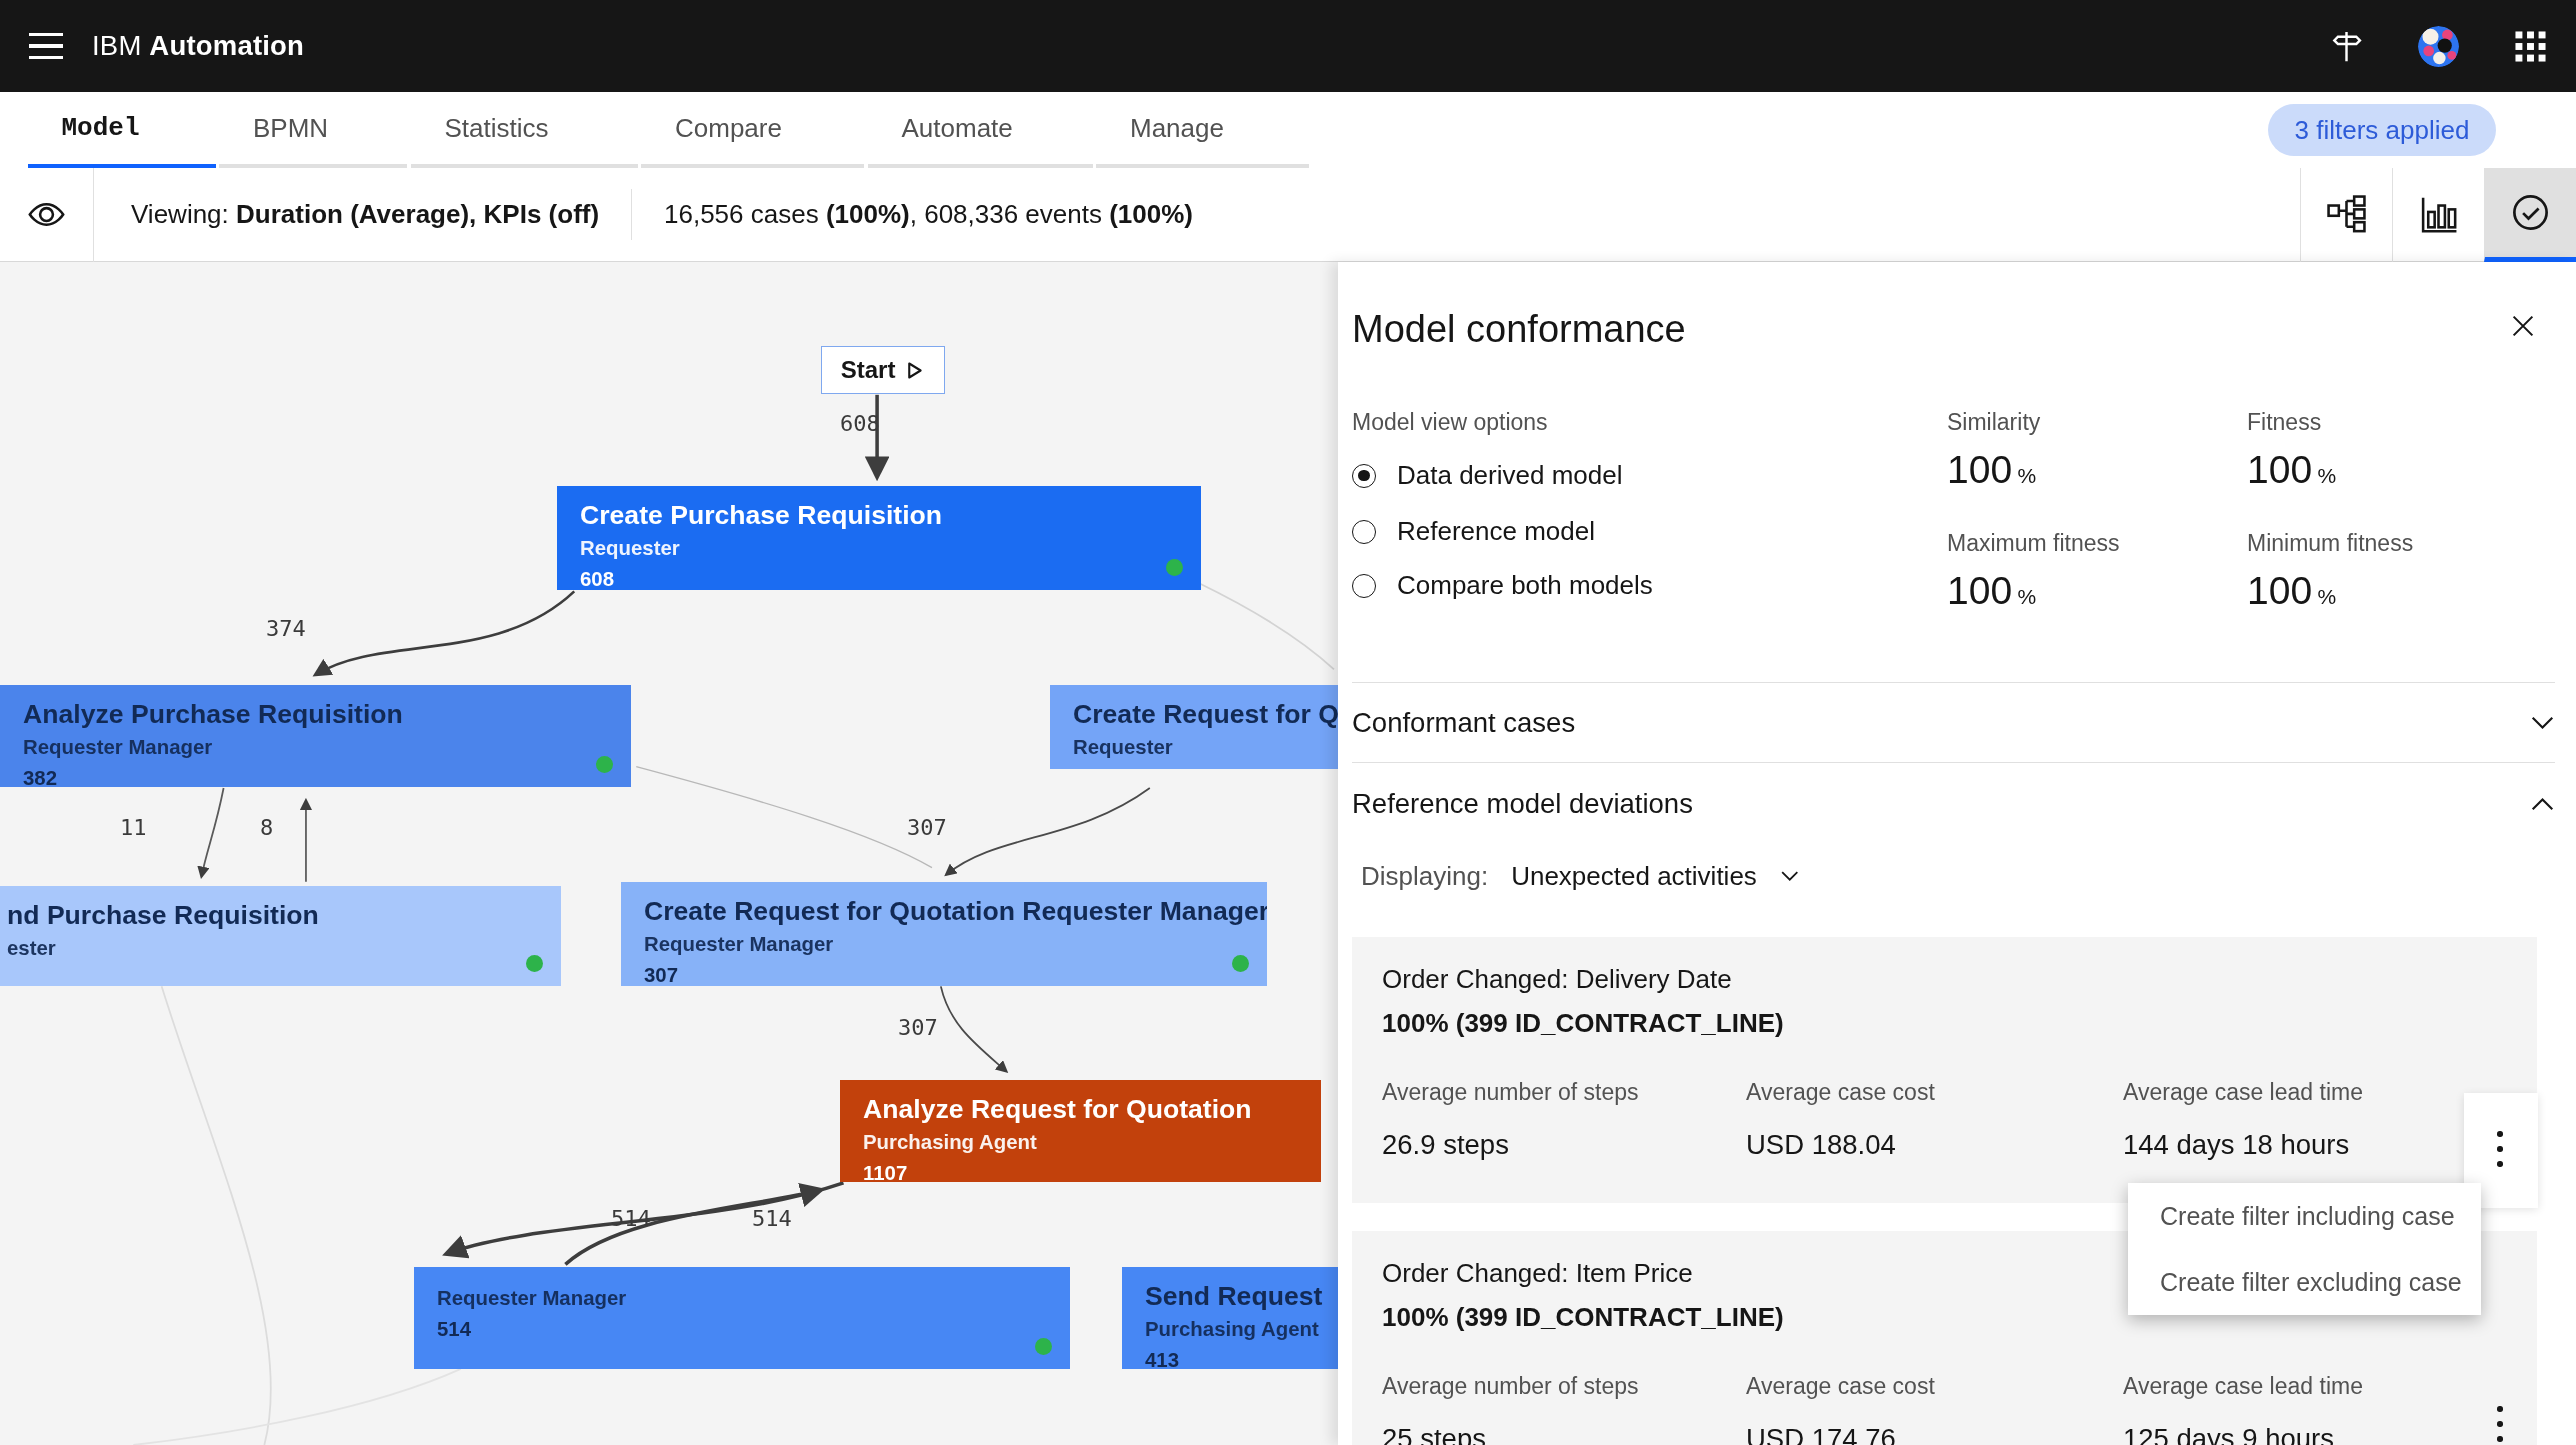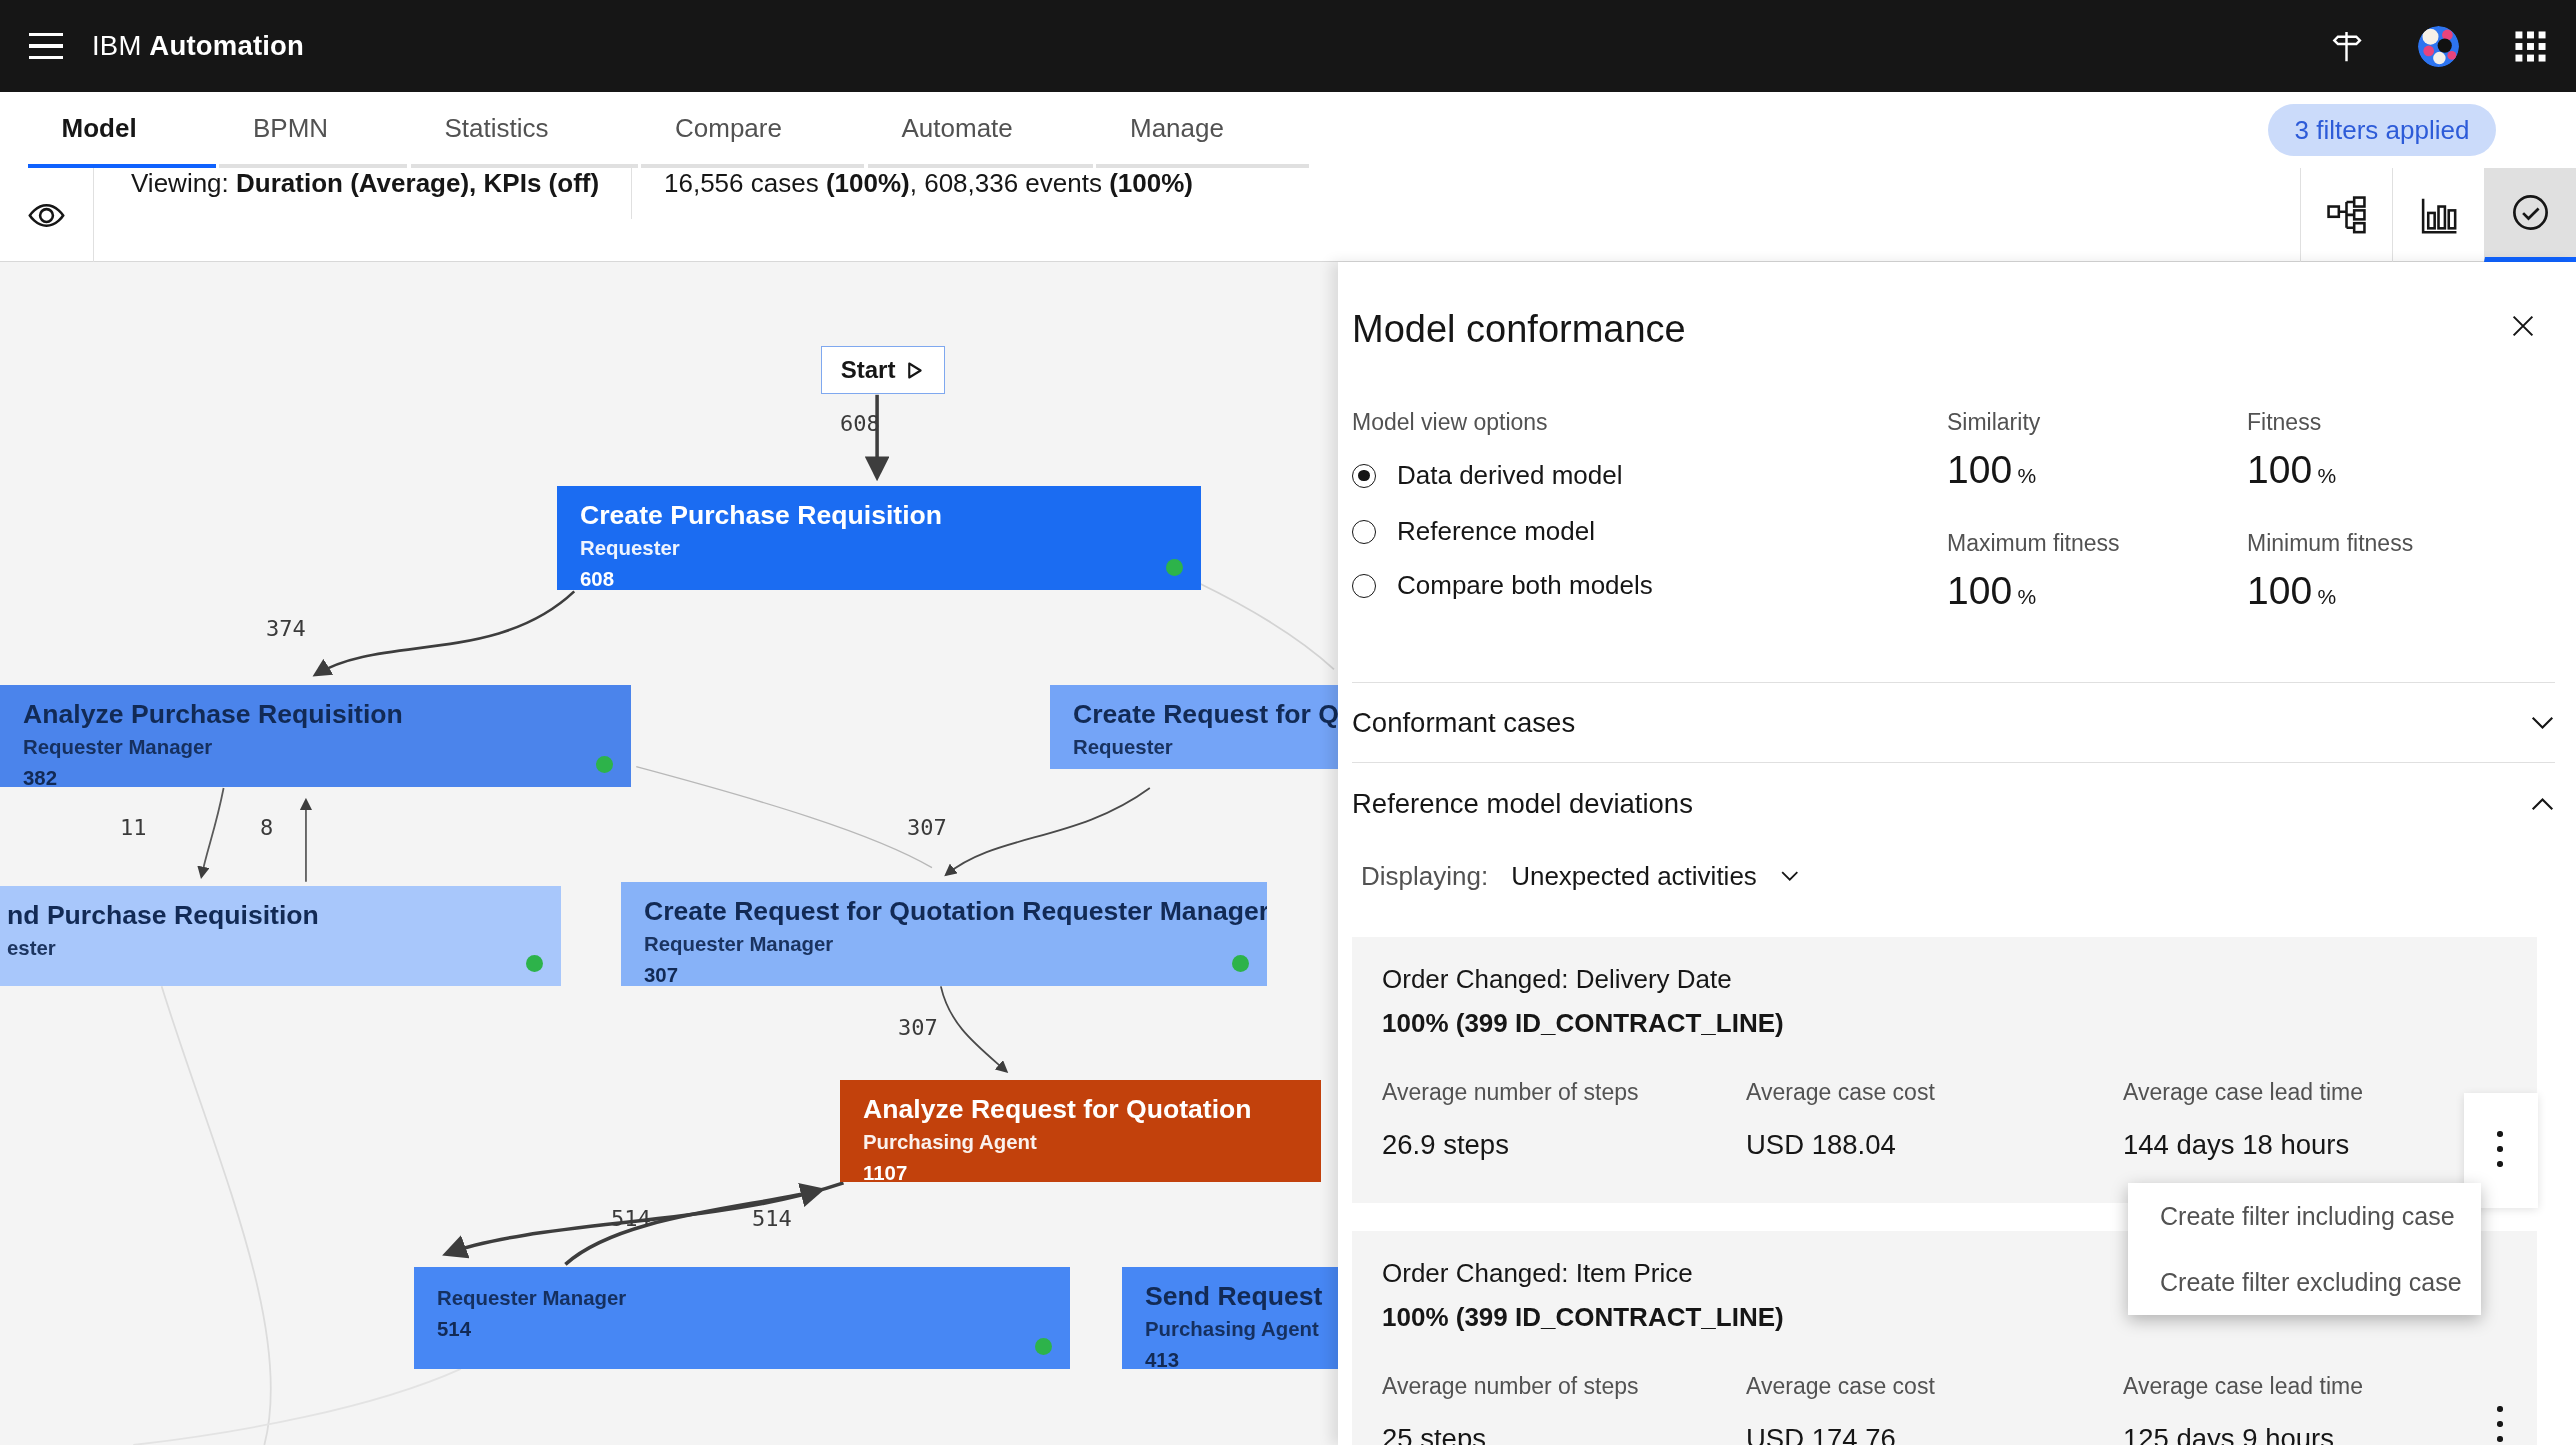--- a/index.html
+++ b/index.html
@@ -17,26 +17,26 @@
   .hdr-title{font-size:27.5px; color:#fff; letter-spacing:0.2px;}
   .hdr-title b{font-weight:700;}
   .hdr-right{margin-left:auto; display:flex; align-items:center; height:92px;}
   .hdr-btn{width:92px; height:92px; display:flex; align-items:center; justify-content:center; cursor:pointer;}
   .avatar{width:41px; height:41px; border-radius:50%; overflow:hidden;}
 
   
   .tabbar{position:absolute; left:0; top:92px; width:2576px; height:76px; background:#fff; display:flex; align-items:stretch;}
   .tabs{display:flex; gap:3.5px; margin-left:27.5px;}
   .tab{display:flex; align-items:center; padding-left:34px; font-size:26px; color:var(--gray); border-bottom:4.4px solid var(--line); cursor:pointer;}
-  .tab.active{color:var(--ink); font-weight:700; border-bottom-color:var(--accent);}
+  .tab.active{color:var(--ink); font-weight:700; border-bottom-color:var(--accent);font-family:Liberation Mono, monospace;}
   .t0{width:188px}.t1{width:188px}.t2{width:227px}.t3{width:223px}.t4{width:225px}.t5{width:213px}
   .badge{margin-left:auto; margin-right:80px; align-self:center; background:#cbdbfa; color:#2d5bd8; font-size:26px; padding:10.6px 26.6px; border-radius:35px; cursor:pointer;}
 
   
-  .toolbar{position:absolute; left:0; top:168px; width:2576px; height:94px; background:#fff; border-bottom:0.9px solid #d8d8d8; display:flex; align-items:flex-start;}
+  .toolbar{position:absolute; left:0; top:168px; width:2576px; height:94px; background:#fff; border-bottom:0.9px solid #d8d8d8; display:flex; align-items:center;}
   .tb-eye{width:94px; height:94px; display:flex; align-items:center; justify-content:center; border-right:0.9px solid var(--line); cursor:pointer;}
   .tb-text{font-size:26px; color:var(--ink); margin-left:37px; white-space:nowrap;}
   .tb-text b{font-weight:700;}
   .tb-sep{width:0.9px; height:51px; background:var(--line); margin:0 32px;}
   .tb-right{margin-left:auto; display:flex; align-items:stretch; height:94px;}
   .tb-icon{width:92px; display:flex; align-items:center; justify-content:center; cursor:pointer; border-left:0.9px solid var(--line);}
   .tb-icon.active{background:#e0e0e0; border-bottom:5.3px solid var(--accent);}
 
   
   .canvas{position:absolute; left:0; top:262px; width:1338px; height:1183px; background:var(--canvas); overflow:hidden;}

